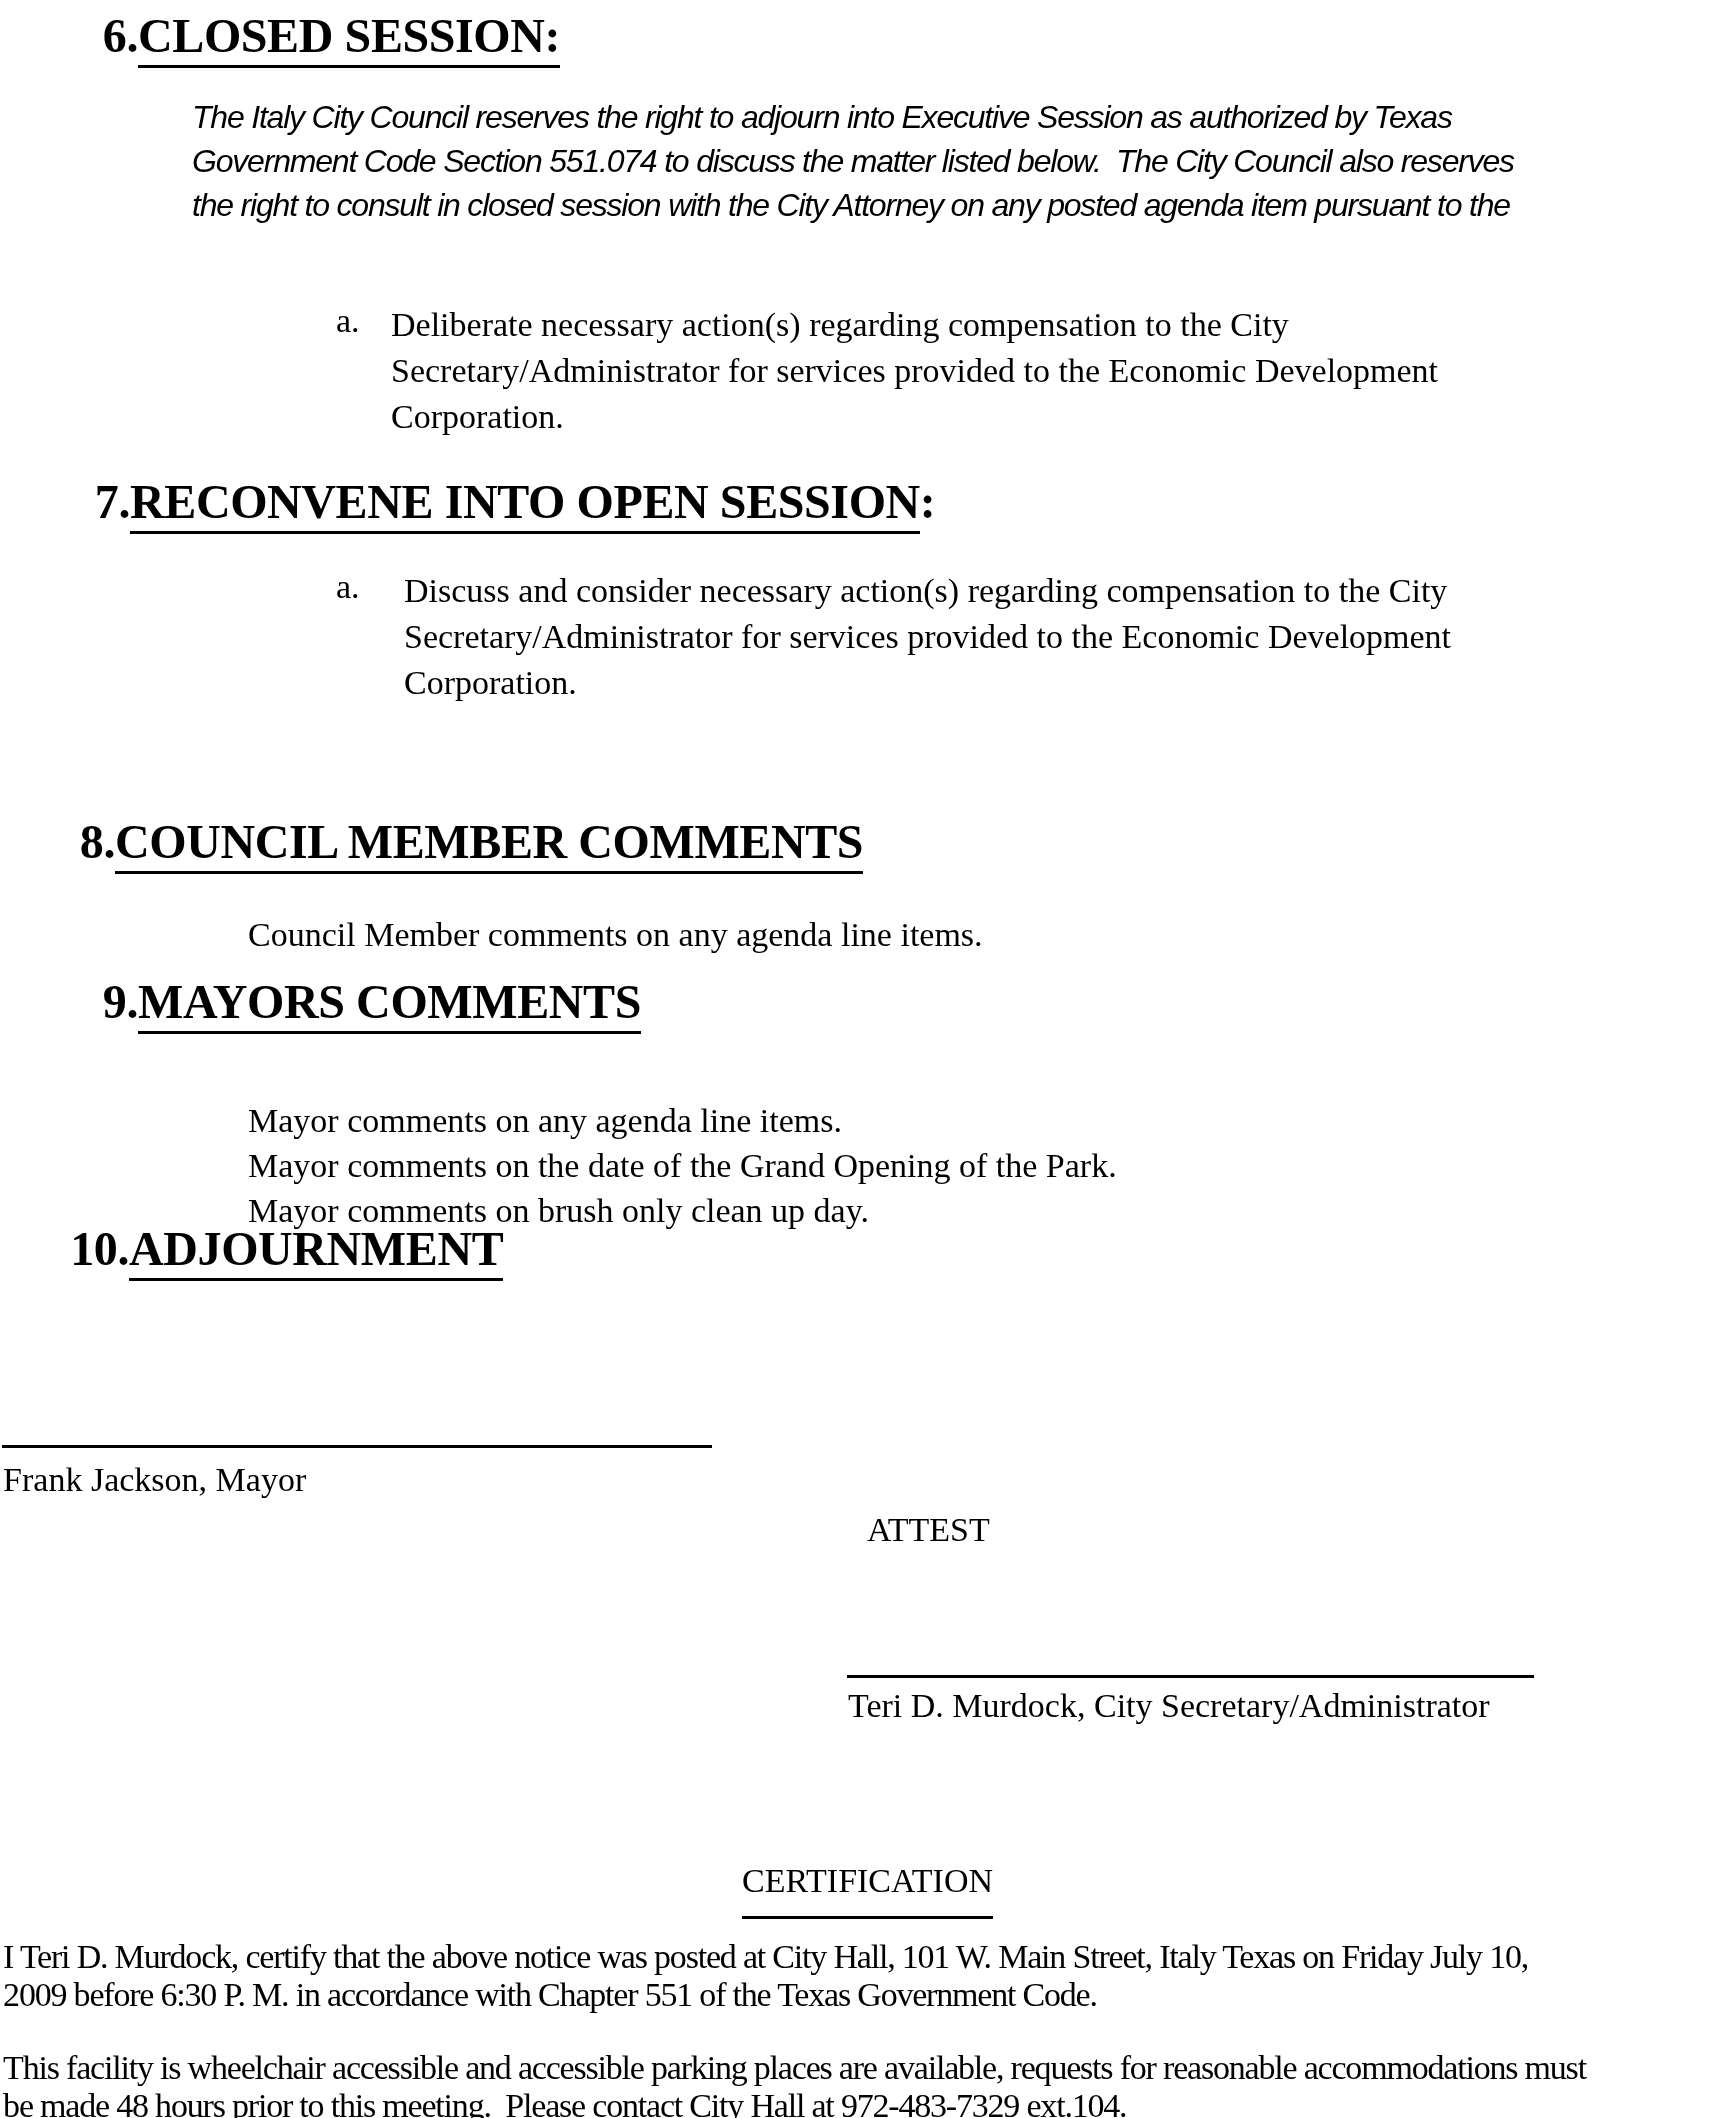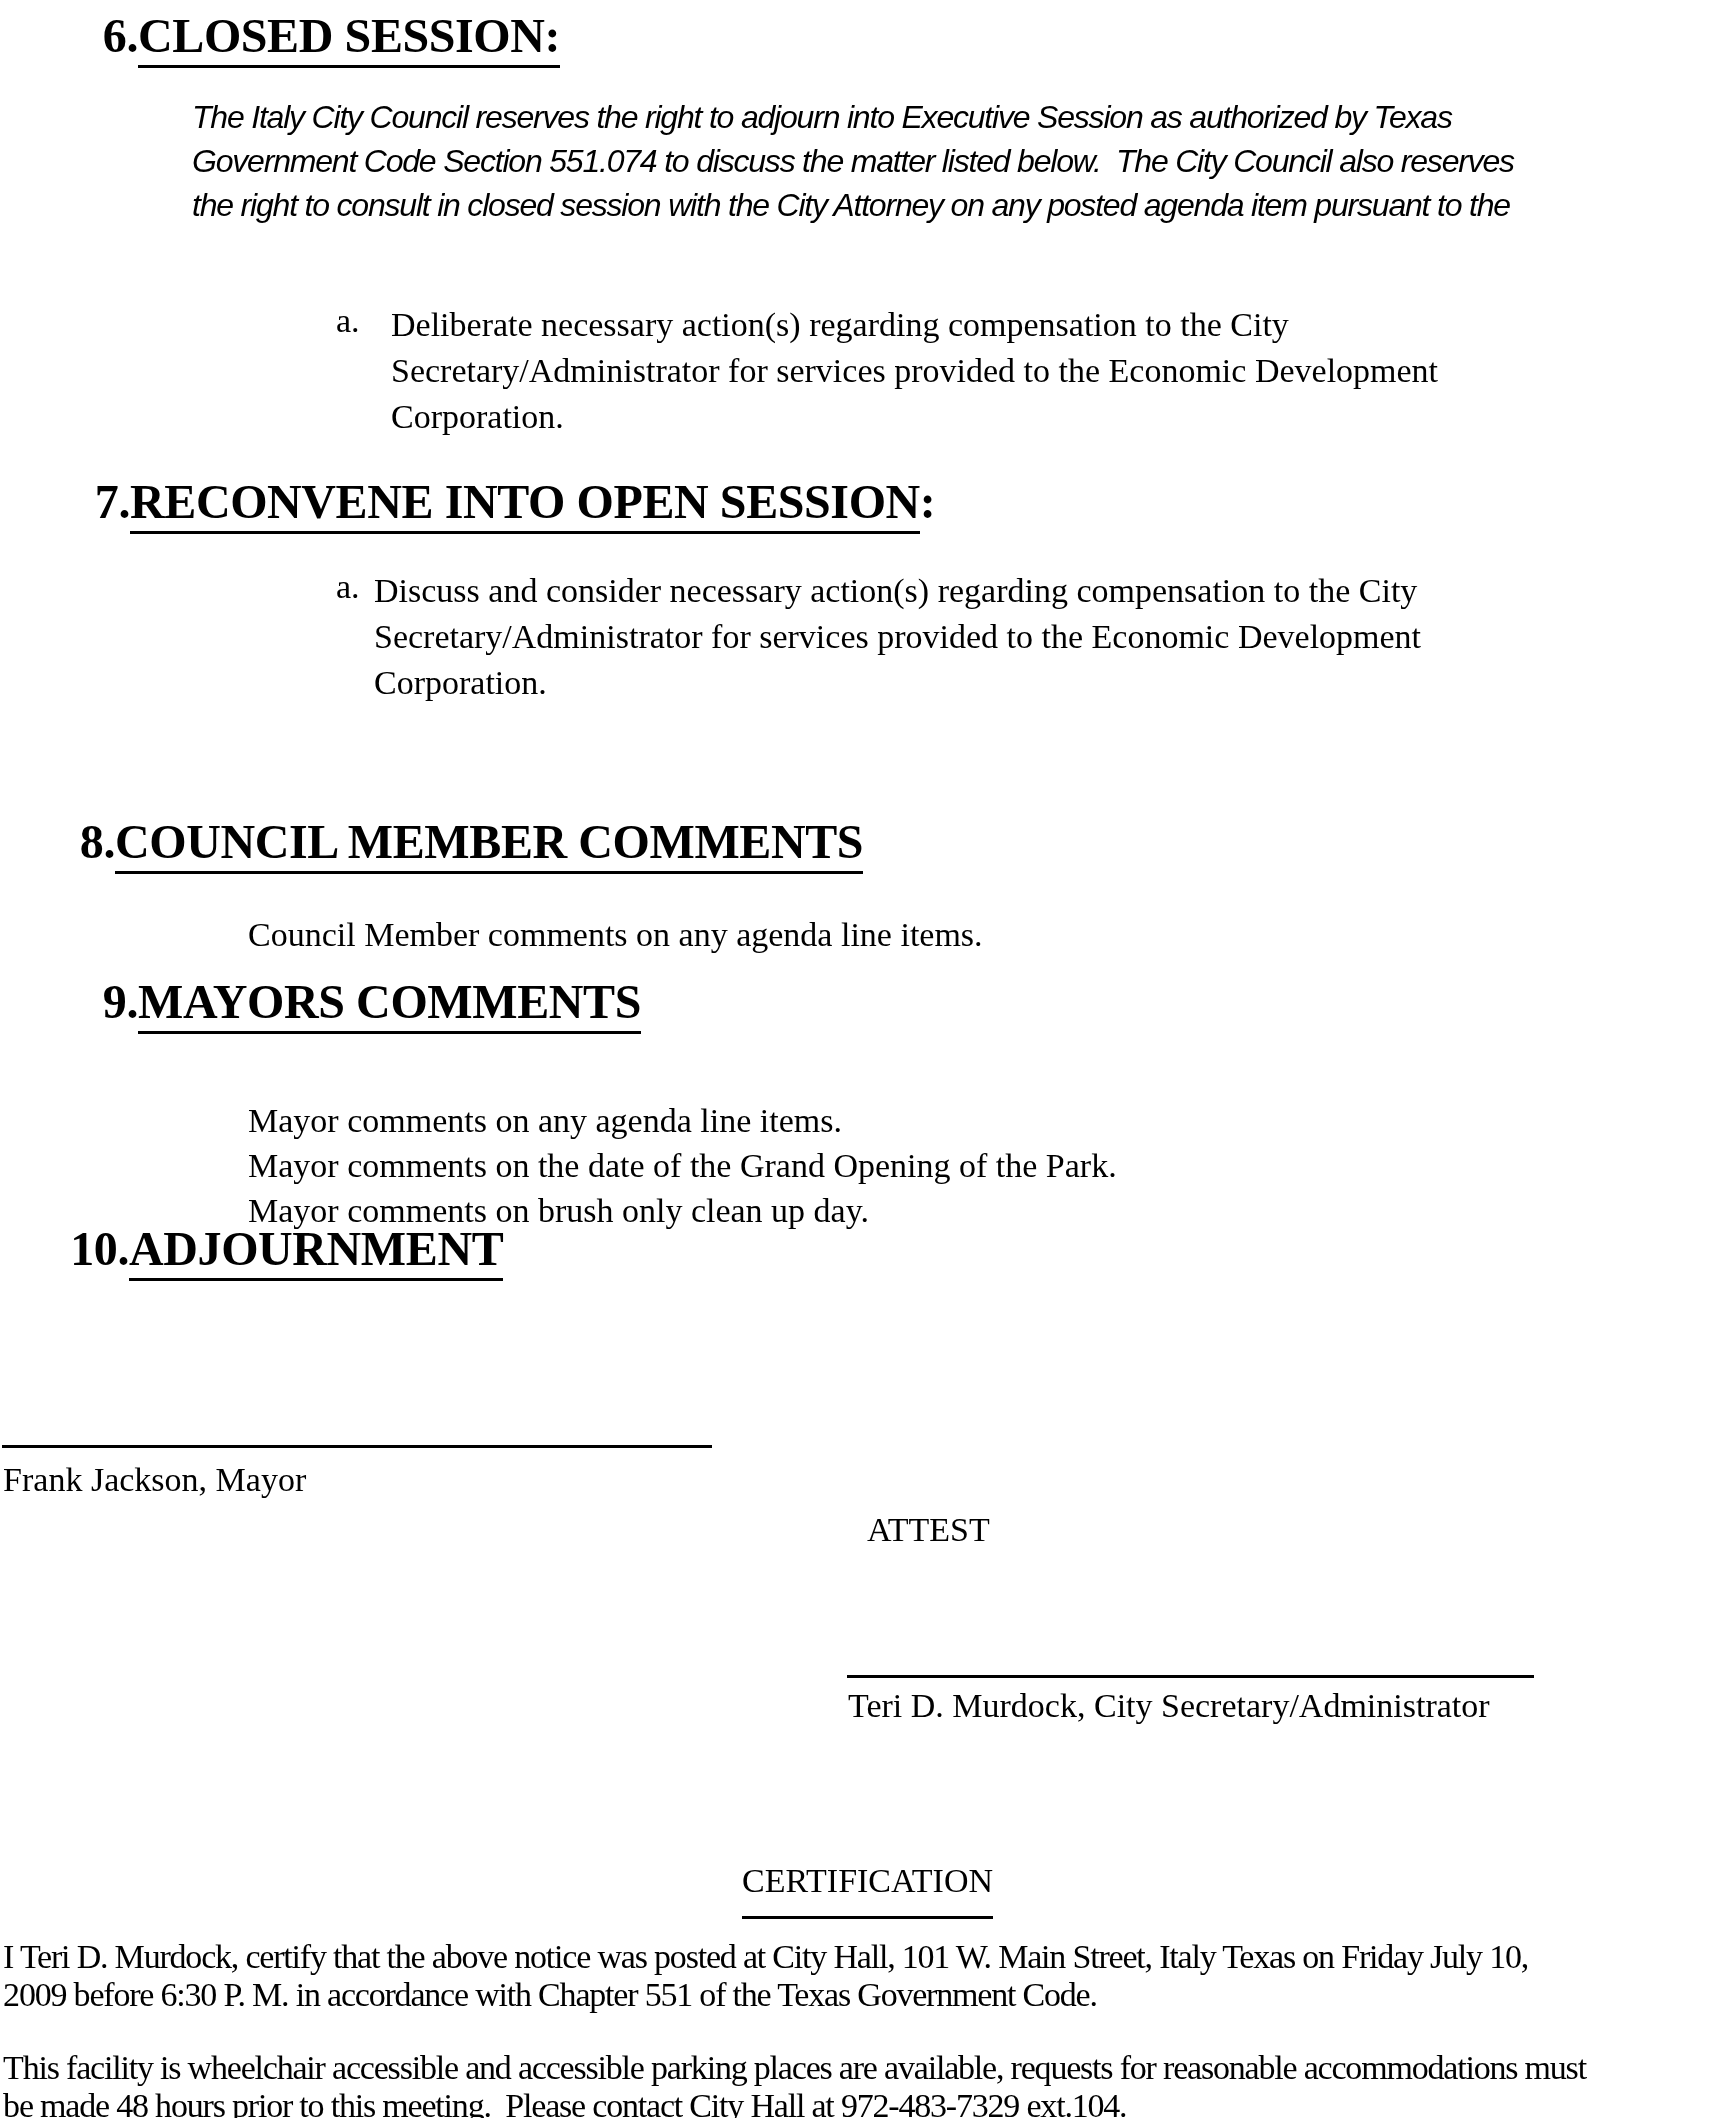--- a/index.html
+++ b/index.html
@@ -40,21 +40,21 @@
     font-family: "Liberation Sans", sans-serif;
     font-style: italic;
     font-size: 32px;
     letter-spacing: -1.2px;
     line-height: 44px;
   }
   .sub-item { font-size: 34px; }
   .sub-item .marker { position: absolute; left: 0; top: 0; }
   .sub-item .lines { line-height: 46px; }
   .indent-71 { margin-left: 55px; }
-  .indent-59 { margin-left: 38px; }
+  .indent-59 { margin-left: 68px; }
 
   .comment-line { font-size: 34px; line-height: 45px; margin-top: 24px; }
 
   .sig-rule { height: 3.1px; background: #000000; }
   .sig-name { font-size: 34px; white-space: nowrap; }
   .attest { font-size: 34px; }
 
   .cert-heading-wrap { width: 1735px; text-align: center; font-size: 34px; }
   .cert-u {
     display: inline-block;

